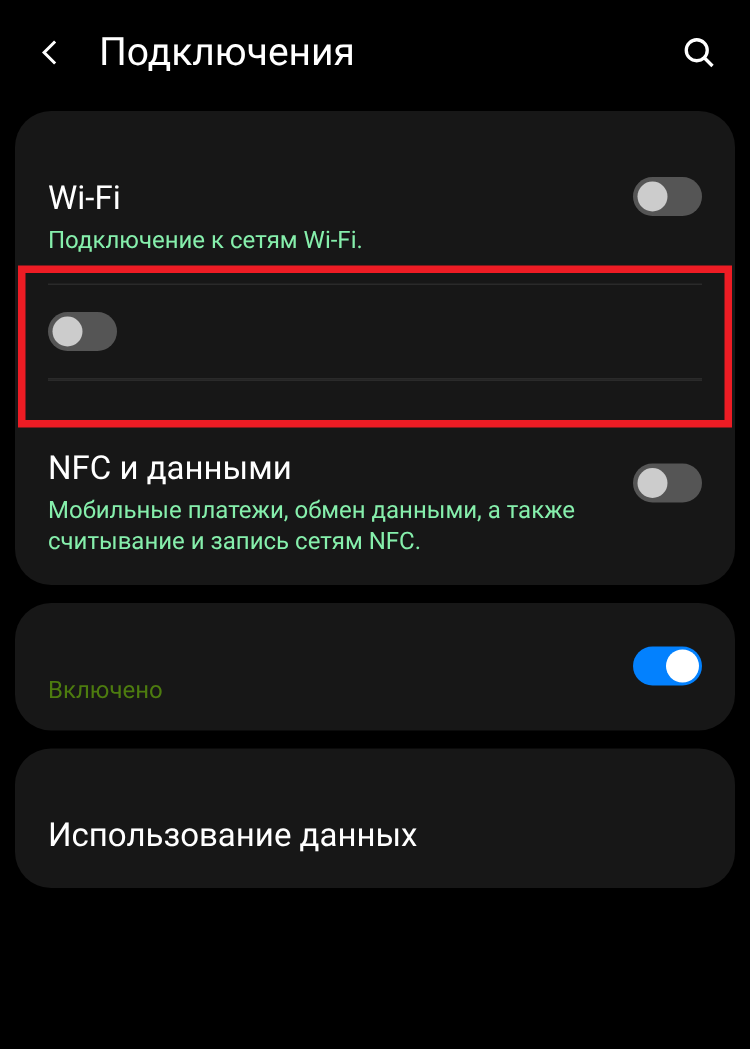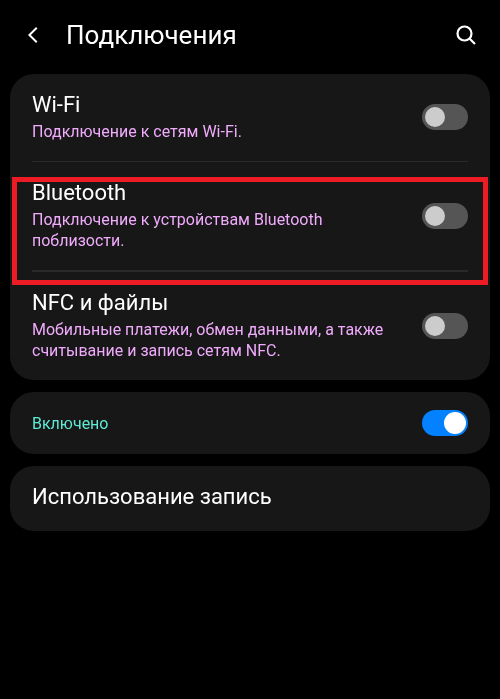--- a/index.html
+++ b/index.html
@@ -44,35 +44,36 @@
     }
     .setting-item {
       padding: 18px 22px;
       display: flex;
       align-items: center;
       position: relative;
     }
     .setting-text {
       flex: 1;
       padding-right: 12px;
+      margin-top: 28px;
     }
     .setting-title {
       font-size: 22px;
       font-weight: 400;
       color: #fff;
       margin-bottom: 4px;
     }
     .setting-desc {
       font-size: 16px;
-      color: #f0abfc;
+      color: #86efac;
       line-height: 1.35;
     }
     .setting-status {
       font-size: 16px;
-      color: #5eead4;
+      color: #4d7c0f;
       margin-top: 2px;
     }
     .toggle {
       width: 46px;
       height: 26px;
       border-radius: 13px;
       position: relative;
       flex-shrink: 0;
     }
     .toggle.off {
@@ -138,47 +139,43 @@
 <div class="section">
   <div class="setting-item">
     <div class="setting-text">
       <div class="setting-title">Wi-Fi</div>
       <div class="setting-desc">Подключение к сетям Wi-Fi.</div>
     </div>
     <div class="toggle off"></div>
   </div>
   <div class="divider"></div>
   <div class="setting-item">
-    <div class="setting-text">
-      <div class="setting-title">Bluetooth</div>
-      <div class="setting-desc">Подключение к устройствам Bluetooth поблизости.</div>
-    </div>
     <div class="toggle off"></div>
   </div>
   <div class="divider"></div>
   <div class="divider"></div>
   <div class="setting-item">
     <div class="setting-text">
-      <div class="setting-title">NFC и файлы</div>
+      <div class="setting-title">NFC и данными</div>
       <div class="setting-desc">Мобильные платежи, обмен данными, а также считывание и запись сетям NFC.</div>
     </div>
     <div class="toggle off"></div>
   </div>
 </div>
 
 <div class="section">
   <div class="setting-item">
     <div class="setting-text">
       <div class="setting-status">Включено</div>
     </div>
     <div class="toggle on"></div>
   </div>
 </div>
 
 <div class="section">
   <div class="setting-item">
     <div class="setting-text">
-      <div class="setting-title">Использование запись</div>
+      <div class="setting-title">Использование данных</div>
     </div>
   </div>
 </div>
 
 <div class="highlight"></div>
 
 </body></html>

